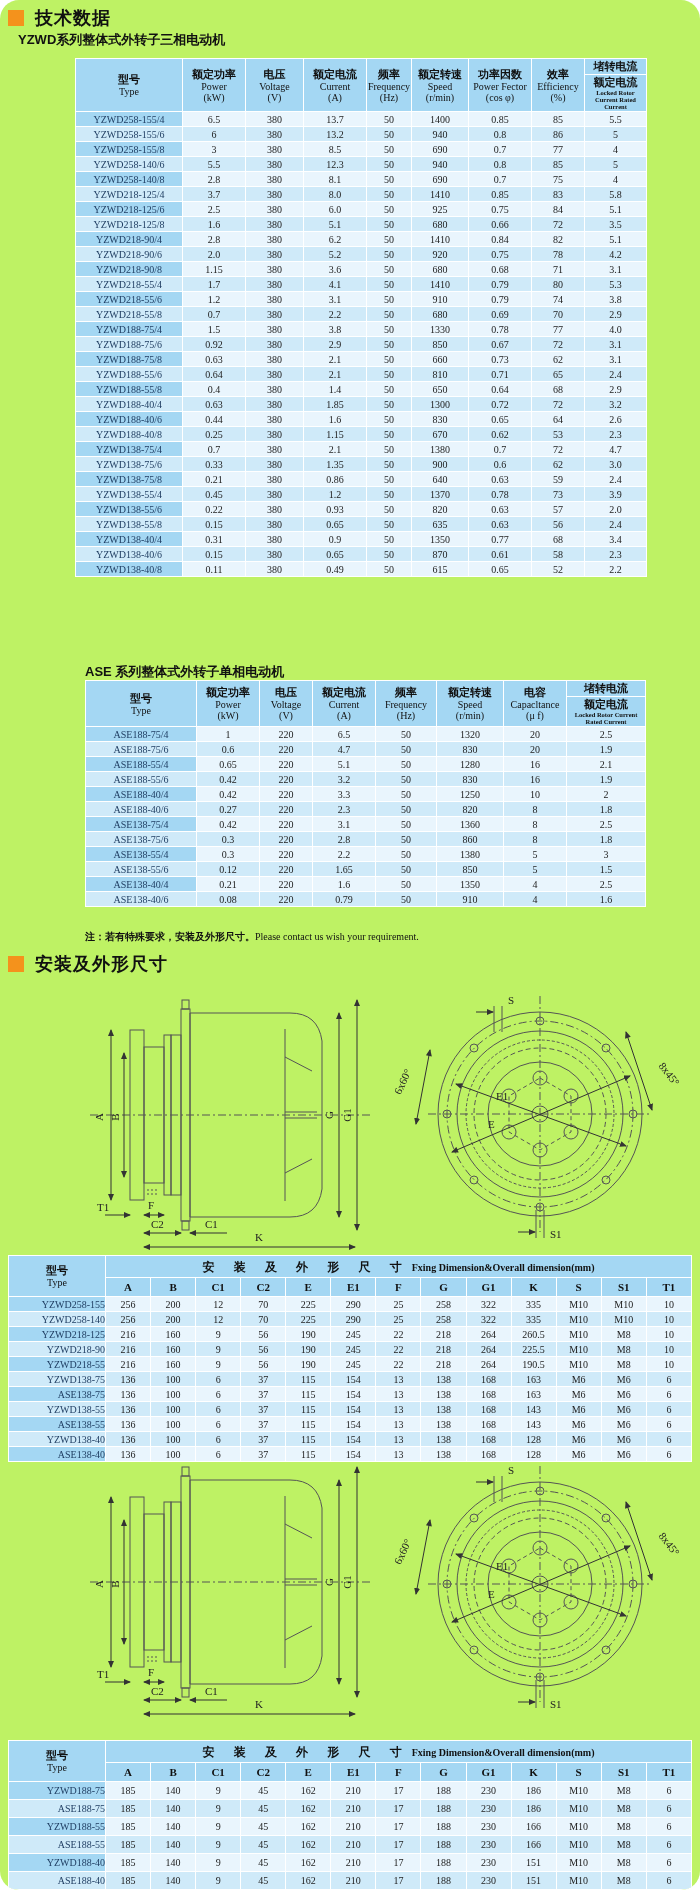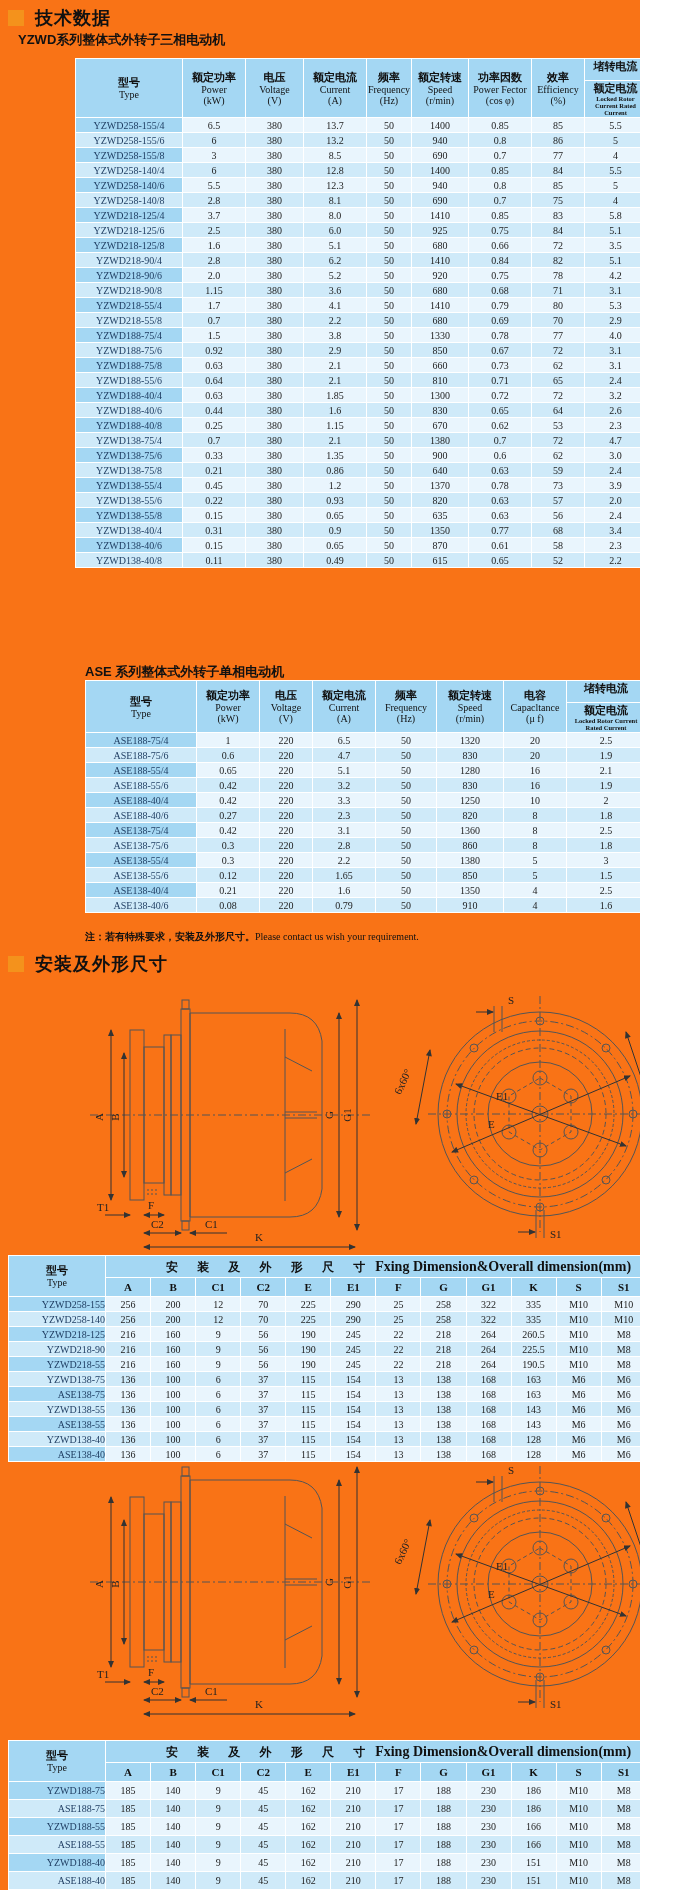--- a/index.html
+++ b/index.html
@@ -1,46 +1,46 @@
 <!DOCTYPE html>
 <html><head>
 <meta charset="utf-8">
 <style>
   html,body{margin:0;padding:0;background:#fff;}
-  #page{position:relative;width:640px;height:1890px;background:#f97316;overflow:hidden;
-        font-family:"Liberation Serif",serif;color:#222;}
+  #page{position:relative;width:700px;height:1890px;background:#bef264;overflow:hidden;
+        font-family:"Liberation Serif",serif;color:#222;border-radius:19px;}
   .abs{position:absolute;}
 
   
   .section-head{display:flex;align-items:center;gap:11px;}
   .orange-sq{width:16px;height:16px;background:#F4921C;flex:0 0 auto;}
   .section-title{font-family:"Liberation Sans",sans-serif;font-weight:bold;
                  font-size:18px;color:#111;letter-spacing:1px;}
   .subtitle{font-family:"Liberation Sans",sans-serif;font-weight:bold;
             font-size:13px;color:#111;}
 
   
   table.spec{border-collapse:separate;border-spacing:1px;background:#fff;table-layout:fixed;}
   table.spec th{background:#A4D7F3;vertical-align:middle;padding:1px 0;}
   table.spec th .zh{font-family:"Liberation Sans",sans-serif;font-weight:bold;font-size:11px;color:#111;line-height:13px;}
   table.spec th .en{font-weight:normal;font-size:10px;color:#111;line-height:11px;}
   table.spec th .unit{font-weight:normal;font-size:10px;color:#111;line-height:11px;}
   table.spec th.locked .en{font-size:6.5px;font-weight:bold;line-height:7px;}
-  .frac-top{border-bottom:1px solid #fff;padding-bottom:7px;margin-bottom:1px;}
+  .frac-top{border-bottom:1px solid #fff;padding-bottom:1px;margin-bottom:1px;}
   table.spec td{background:#E9F5FD;text-align:center;font-size:10px;height:14px;
                 padding:0;color:#222;overflow:hidden;white-space:nowrap;}
   table.spec tbody tr:nth-child(even) td{background:#CFEAF9;}
   table.spec td:first-child{background:#A4D7F3;color:#1C3A5F;}
 
   
   table.dim{border-collapse:separate;border-spacing:1px;background:#fff;table-layout:fixed;width:684px;}
   table.dim th{background:#A4D7F3;padding:1px 0;}
   .dim-title-zh{font-family:Liberation Mono, monospace;font-weight:bold;font-size:12px;
                 letter-spacing:6px;color:#111;}
-  .dim-title-en{font-weight:bold;font-size:14px;letter-spacing:0;color:#111;}
+  .dim-title-en{font-weight:bold;font-size:10px;letter-spacing:0;color:#111;}
   .dim-type-zh{font-family:"Liberation Sans",sans-serif;font-weight:bold;font-size:11px;color:#111;line-height:13px;}
   .dim-type-en{font-weight:normal;font-size:10px;color:#111;line-height:12px;}
   table.dim thead tr.cols th{font-size:11px;font-weight:bold;color:#111;height:16px;}
   table.dim td{background:#E9F5FD;text-align:center;font-size:10px;height:12px;
                padding:1px 0;color:#222;overflow:hidden;white-space:nowrap;}
   table.dim tbody tr:nth-child(even) td{background:#CFEAF9;}
   table.dim td:first-child{background:#A4D7F3;color:#1C3A5F;text-align:right;}
   table.dim.tall td{height:15px;}
 
   .note{font-size:10px;color:#111;}
@@ -161,31 +161,20 @@
           <td>3</td>
           <td>380</td>
           <td>8.5</td>
           <td>50</td>
           <td>690</td>
           <td>0.7</td>
           <td>77</td>
           <td>4</td>
         </tr>
         <tr>
-          <td>YZWD258-140/4</td>
-          <td>6</td>
-          <td>380</td>
-          <td>12.8</td>
-          <td>50</td>
-          <td>1400</td>
-          <td>0.85</td>
-          <td>84</td>
-          <td>5.5</td>
-        </tr>
-        <tr>
           <td>YZWD258-140/6</td>
           <td>5.5</td>
           <td>380</td>
           <td>12.3</td>
           <td>50</td>
           <td>940</td>
           <td>0.8</td>
           <td>85</td>
           <td>5</td>
         </tr>
@@ -271,20 +260,31 @@
           <td>1.7</td>
           <td>380</td>
           <td>4.1</td>
           <td>50</td>
           <td>1410</td>
           <td>0.79</td>
           <td>80</td>
           <td>5.3</td>
         </tr>
         <tr>
+          <td>YZWD218-55/6</td>
+          <td>1.2</td>
+          <td>380</td>
+          <td>3.1</td>
+          <td>50</td>
+          <td>910</td>
+          <td>0.79</td>
+          <td>74</td>
+          <td>3.8</td>
+        </tr>
+        <tr>
           <td>YZWD218-55/8</td>
           <td>0.7</td>
           <td>380</td>
           <td>2.2</td>
           <td>50</td>
           <td>680</td>
           <td>0.69</td>
           <td>70</td>
           <td>2.9</td>
         </tr>
@@ -324,20 +324,31 @@
         <tr>
           <td>YZWD188-55/6</td>
           <td>0.64</td>
           <td>380</td>
           <td>2.1</td>
           <td>50</td>
           <td>810</td>
           <td>0.71</td>
           <td>65</td>
           <td>2.4</td>
+        </tr>
+        <tr>
+          <td>YZWD188-55/8</td>
+          <td>0.4</td>
+          <td>380</td>
+          <td>1.4</td>
+          <td>50</td>
+          <td>650</td>
+          <td>0.64</td>
+          <td>68</td>
+          <td>2.9</td>
         </tr>
         <tr>
           <td>YZWD188-40/4</td>
           <td>0.63</td>
           <td>380</td>
           <td>1.85</td>
           <td>50</td>
           <td>1300</td>
           <td>0.72</td>
           <td>72</td>

